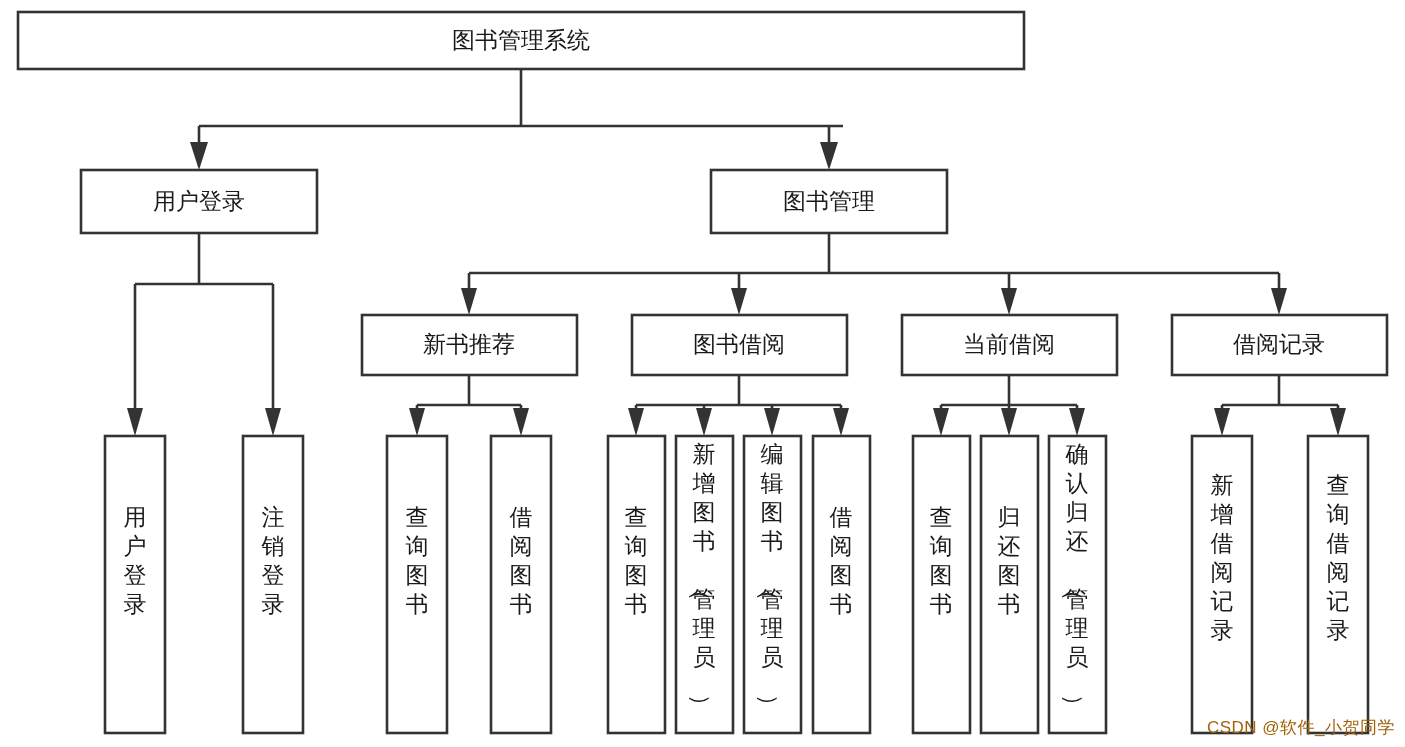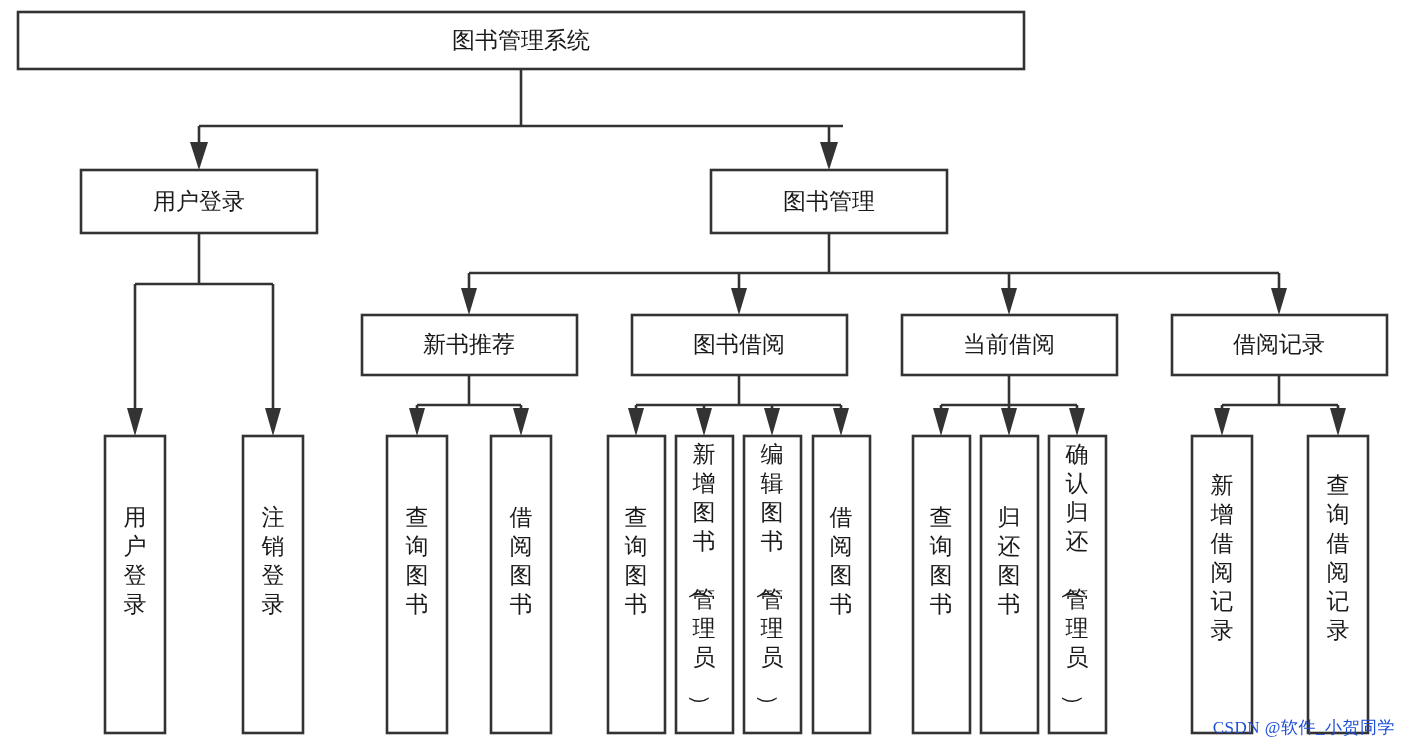--- a/index.html
+++ b/index.html
@@ -51,23 +51,23 @@
     fill: none;
   }
   .arrow-head {
     fill: #333333;
     stroke: none;
   }
   .watermark-text {
     position: absolute;
     right: 10px;
     bottom: 8px;
-    color: #1d4ed8;
+    color: #a16207;
     font-size: 17px;
-    font-family: Liberation Serif, serif;
+    font-family: Liberation Sans, sans-serif;
     white-space: nowrap;
     letter-spacing: 0.5px;
   }
 </style>
 </head>
 <body>
 
 <div id="diagram-root">
   <svg class="diagram-svg" viewBox="0 0 1405 747" xmlns="http://www.w3.org/2000/svg">
 

